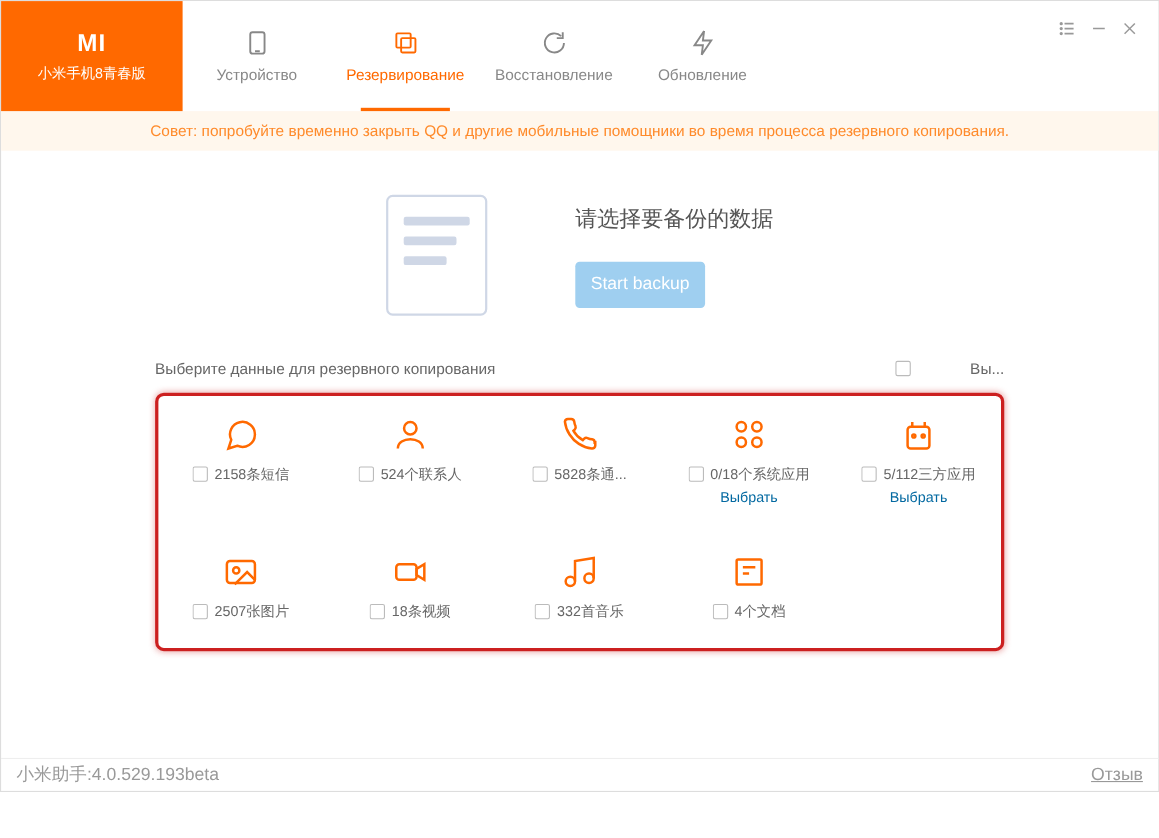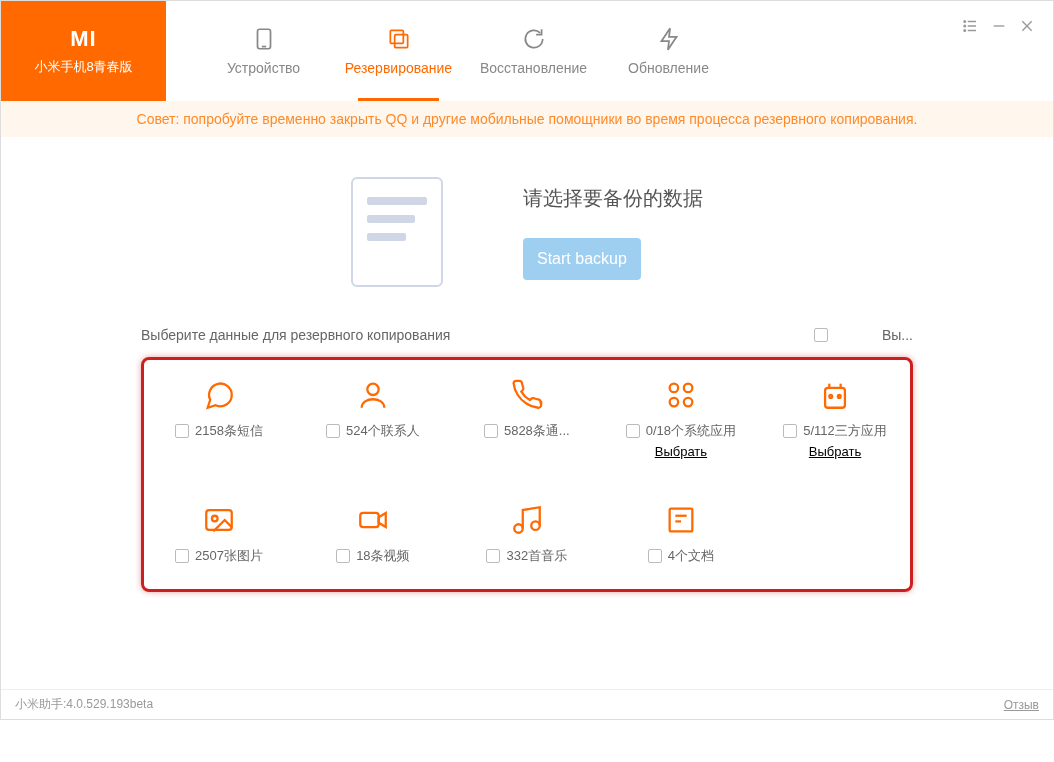--- a/index.html
+++ b/index.html
@@ -2,21 +2,21 @@
 <html><head>
 <meta charset="utf-8">
 <style>
 * { margin: 0; padding: 0; box-sizing: border-box; }
 body { font-family: "Microsoft YaHei", Arial, sans-serif; background: #fff; display: flex; align-items: flex-start; justify-content: center; }
 .window { width: 1054px; height: 720px; background: #fff; border: 1px solid #ddd; position: relative; display: flex; flex-direction: column; }
 .header { display: flex; height: 100px; background: #fff; position: relative; }
 .brand { width: 165px; height: 100px; background: #ff6900; color: #fff; display: flex; flex-direction: column; align-items: center; justify-content: center; }
 .brand-logo { font-size: 22px; font-weight: bold; letter-spacing: 1px; margin-bottom: 6px; }
 .brand-name { font-size: 13px; }
-.tabs { display: flex; align-items: center; padding-left: 30px; height: 100%; }
+.tabs { display: flex; align-items: center; height: 100%; }
 .tab { display: flex; flex-direction: column; align-items: center; justify-content: center; width: 135px; height: 100%; color: #888; font-size: 14px; cursor: pointer; position: relative; }
 .tab.active { color: #ff6900; }
 .tab.active::after { content: ""; position: absolute; bottom: 0; left: 20%; width: 60%; height: 3px; background: #ff6900; }
 .tab-icon { width: 26px; height: 26px; margin-bottom: 8px; display: flex; align-items: center; justify-content: center; }
 .winctrl { position: absolute; top: 16px; right: 18px; display: flex; align-items: center; gap: 12px; color: #999; font-size: 18px; }
 .winctrl span { cursor: pointer; }
 .tip-bar { background: #fff7ed; color: #ff8a2a; text-align: center; font-size: 14px; padding: 10px 10px; }
 .content { flex: 1; overflow: hidden; padding: 40px 140px 10px 140px; display: flex; flex-direction: column; }
 .hero { display: flex; align-items: center; justify-content: center; gap: 80px; margin-bottom: 40px; }
 .doc-icon { width: 92px; height: 110px; border: 2px solid #cfd7e6; border-radius: 6px; display: flex; flex-direction: column; justify-content: flex-start; padding: 18px 14px; gap: 10px; }
@@ -27,22 +27,22 @@
 .hero-title { font-size: 20px; color: #555; }
 .start-btn { background: #9fcff0; color: #fff; border: none; padding: 12px 14px; font-size: 16px; border-radius: 4px; cursor: pointer; }
 .select-row { display: flex; align-items: center; font-size: 14px; color: #666; margin-bottom: 14px; gap: 48px; }
 .select-row .spacer { flex: 1; }
 .cb { width: 14px; height: 14px; border: 1px solid #bbb; border-radius: 2px; display: inline-block; margin-right: 6px; vertical-align: -2px; }
 .grid-wrap { border: 3px solid #cc2020; border-radius: 8px; padding: 18px 20px 24px 20px; box-shadow: 0 0 6px rgba(200,30,30,0.4); }
 .grid { display: grid; grid-template-columns: repeat(5, 1fr); row-gap: 30px; column-gap: 6px; gap: 44px; }
 .item { display: flex; flex-direction: column; align-items: center; font-size: 13px; color: #666; }
 .item-icon { width: 34px; height: 34px; margin-bottom: 10px; color: #ff6900; display: flex; align-items: center; justify-content: center; }
 .item-label { display: flex; align-items: center; white-space: nowrap; max-width: 140px; overflow: hidden; text-overflow: ellipsis; }
-.item-sel { color: #000000; text-decoration: underline; margin-top: 4px; cursor: pointer; }
-.footer { height: 30px; border-top: 1px solid #eee; display: flex; align-items: center; padding: 0 14px; font-size: 12px; color: #999; }
+.item-sel { color: #0369a1; margin-top: 4px; cursor: pointer; }
+.footer { height: 30px; border-top: 1px solid #eee; display: flex; align-items: center; padding: 0 14px; font-size: 16px; color: #999; }
 .footer .fspacer { flex: 1; }
 .footer .feedback { text-decoration: underline; cursor: pointer; }
 svg { width: 100%; height: 100%; }
 </style>
 </head>
 <body>
 
 <div class="window">
 
   <div class="header">

